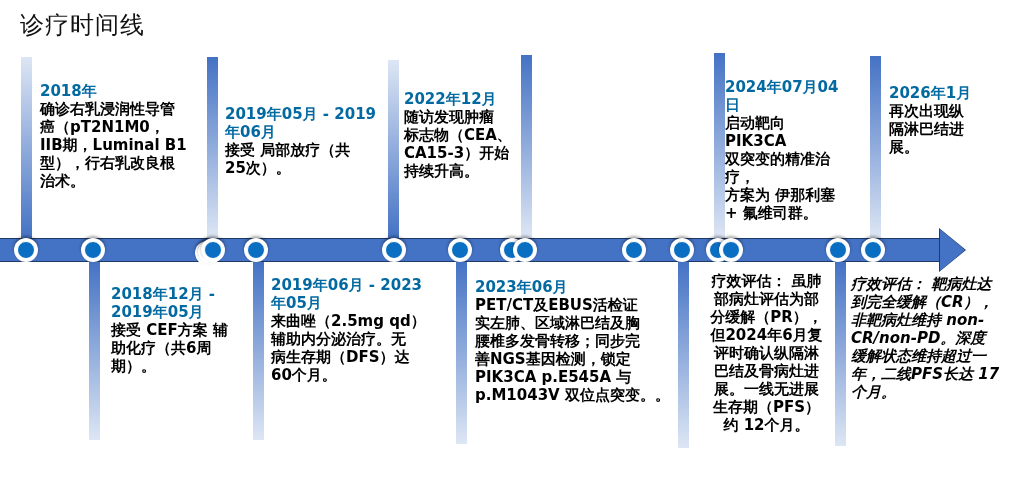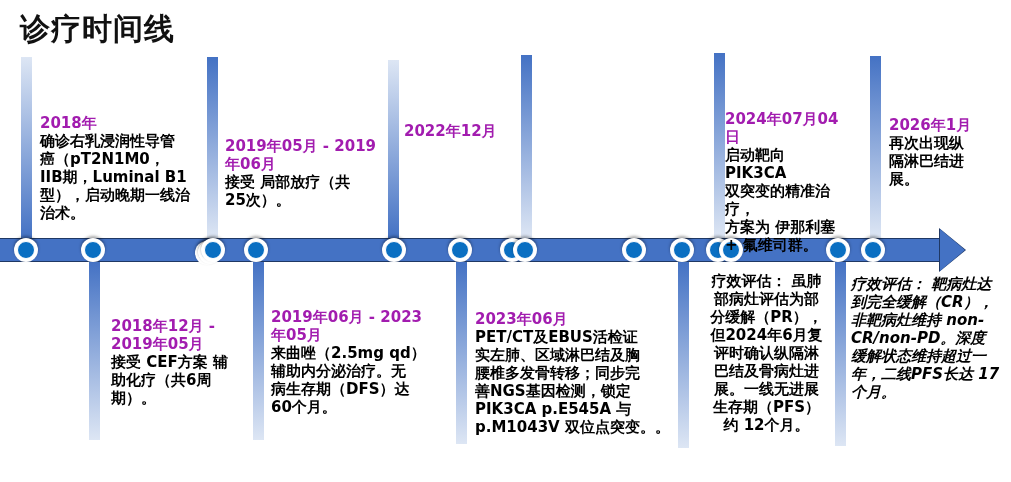--- a/index.html
+++ b/index.html
@@ -1,38 +1,38 @@
 <!DOCTYPE html>
 <html><head>
 <meta charset="utf-8">
 <style>
   html, body { margin: 0; padding: 0; background: #ffffff; }
   body { width: 1011px; height: 482px; position: relative; overflow: hidden;
          font-family: "DejaVu Sans", "Liberation Sans", sans-serif; }
-  .title { position: absolute; left: 20px; top: 9px; font-size: 30px; color: #111;
-           font-weight: bold; letter-spacing: 1px; }
+  .title { position: absolute; left: 20px; top: 9px; font-size: 24px; color: #111;
+           font-weight: normal; letter-spacing: 1px; }
   .band { position: absolute; left: 0; top: 238px; width: 942px; height: 24px;
           background: #4472c4; border-top: 1px solid #1f3864; border-bottom: 1px solid #1f3864;
           box-sizing: border-box; }
   .arrowhead { position: absolute; left: 940px; top: 229px; width: 0; height: 0;
                border-top: 21px solid transparent; border-bottom: 21px solid transparent;
                border-left: 25px solid #4472c4; }
   .arrowhead-outline { position: absolute; left: 939px; top: 228px; width: 0; height: 0;
                border-top: 22px solid transparent; border-bottom: 22px solid transparent;
                border-left: 27px solid #1f3864; }
   .node { position: absolute; top: 238px; width: 24px; height: 24px; margin-left: -12px;
           border-radius: 50%; background: #ffffff; box-shadow: 0 -2px 3px rgba(0,0,0,0.35);
           box-sizing: border-box; }
   .node::after { content: ""; position: absolute; left: 3px; top: 3px; width: 18px; height: 18px;
           border-radius: 50%; background: #0a6fc2; border: 1px solid #ffffff; box-sizing: border-box; }
   .vbar { position: absolute; width: 11px; }
   .vbar.up-light { background: linear-gradient(to bottom, #dde6f4, #4472c4); }
   .vbar.up-dark { background: linear-gradient(to bottom, #4472c4, #dde6f4); }
   .card { position: absolute; font-weight: bold; font-size: 15px; line-height: 18px; color: #000; }
-  .card .date { color: #a21caf; display: block; margin-top: 32px; }
+  .card .date { color: #0369a1; display: block; }
   .card .desc { display: block; white-space: pre-line; }
 </style>
 </head>
 <body>
 
 <div class="title">诊疗时间线</div>
 
 <div class="band"></div>
 <div class="arrowhead-outline"></div>
 <div class="arrowhead"></div>
@@ -64,21 +64,21 @@
 <div class="node" style="left:718px;"></div>
 <div class="node" style="left:731px;"></div>
 <div class="node" style="left:838px;"></div>
 <div class="node" style="left:873px;"></div>
 
 <div class="card" style="left:40px; top:82px; width:160px;">
   <span class="date">2018年</span>
   <span class="desc">确诊右乳浸润性导管
 癌（pT2N1M0，
 IIB期，Luminal B1
-型），启动晚期一线治
+型），行右乳改良根
 治术。</span>
 </div>
 
 <div class="card" style="left:111px; top:285px; width:140px;">
   <span class="date" style="white-space:pre-line;">2018年12月 -
 2019年05月</span>
   <span class="desc">接受 CEF方案 辅
 助化疗（共6周
 期）。</span>
 </div>
@@ -94,20 +94,24 @@
   <span class="date" style="white-space:pre-line;">2019年06月 - 2023
 年05月</span>
   <span class="desc">来曲唑（2.5mg qd）
 辅助内分泌治疗。无
 病生存期（DFS）达
 60个月。</span>
 </div>
 
 <div class="card" style="left:404px; top:90px; width:115px;">
   <span class="date">2022年12月</span>
+  <span class="desc">随访发现肿瘤
+标志物（CEA、
+CA15-3）开始
+持续升高。</span>
 </div>
 
 <div class="card" style="left:475px; top:278px; width:205px;">
   <span class="date">2023年06月</span>
   <span class="desc"> PET/CT及EBUS活检证
 实左肺、区域淋巴结及胸
 腰椎多发骨转移；同步完
 善NGS基因检测，锁定
 PIK3CA p.E545A 与
 p.M1043V 双位点突变。。</span>

